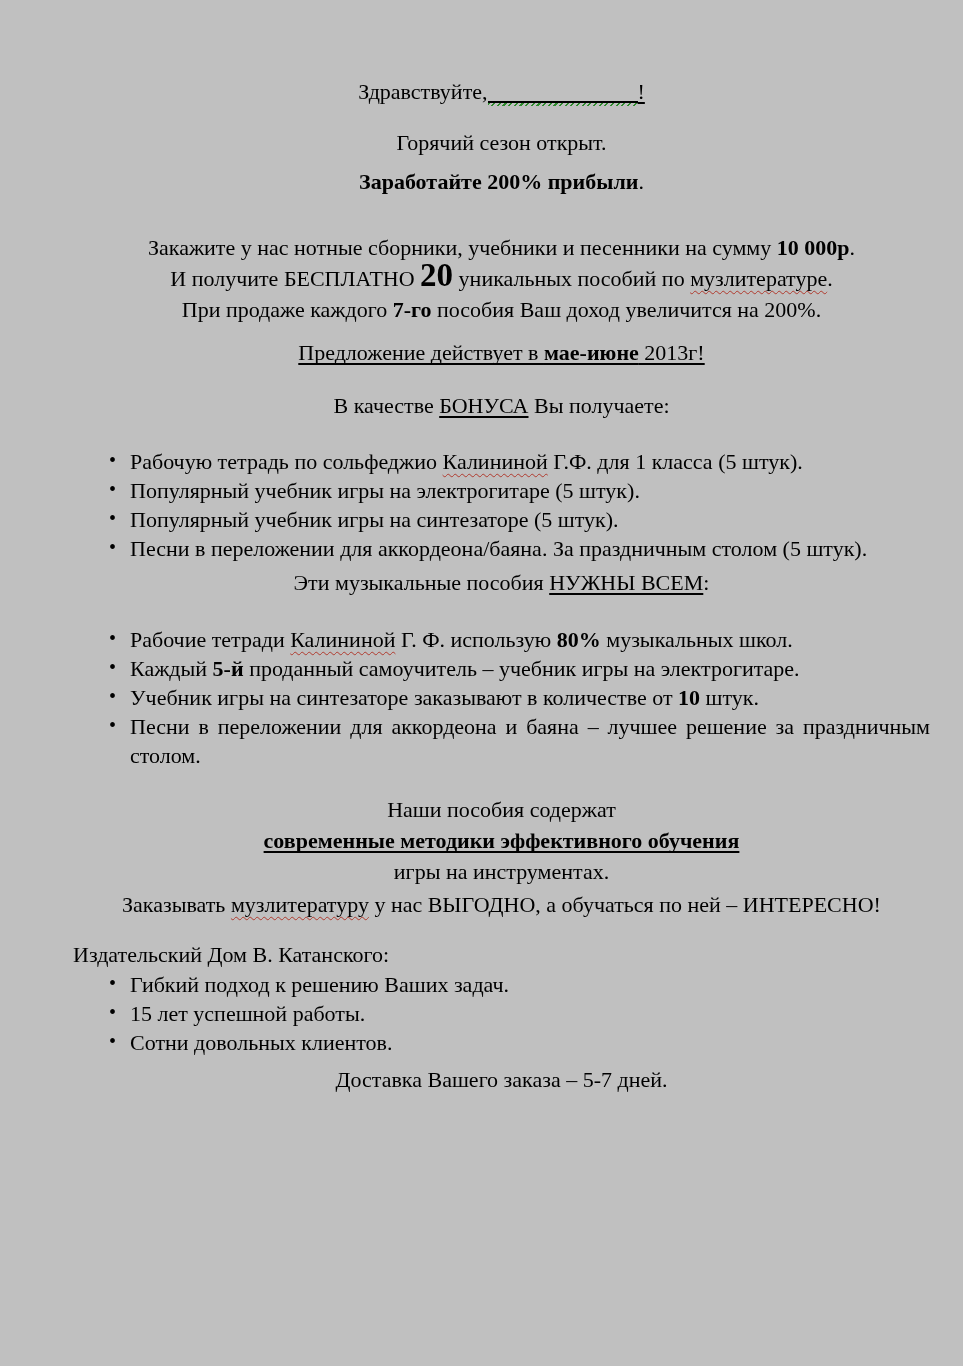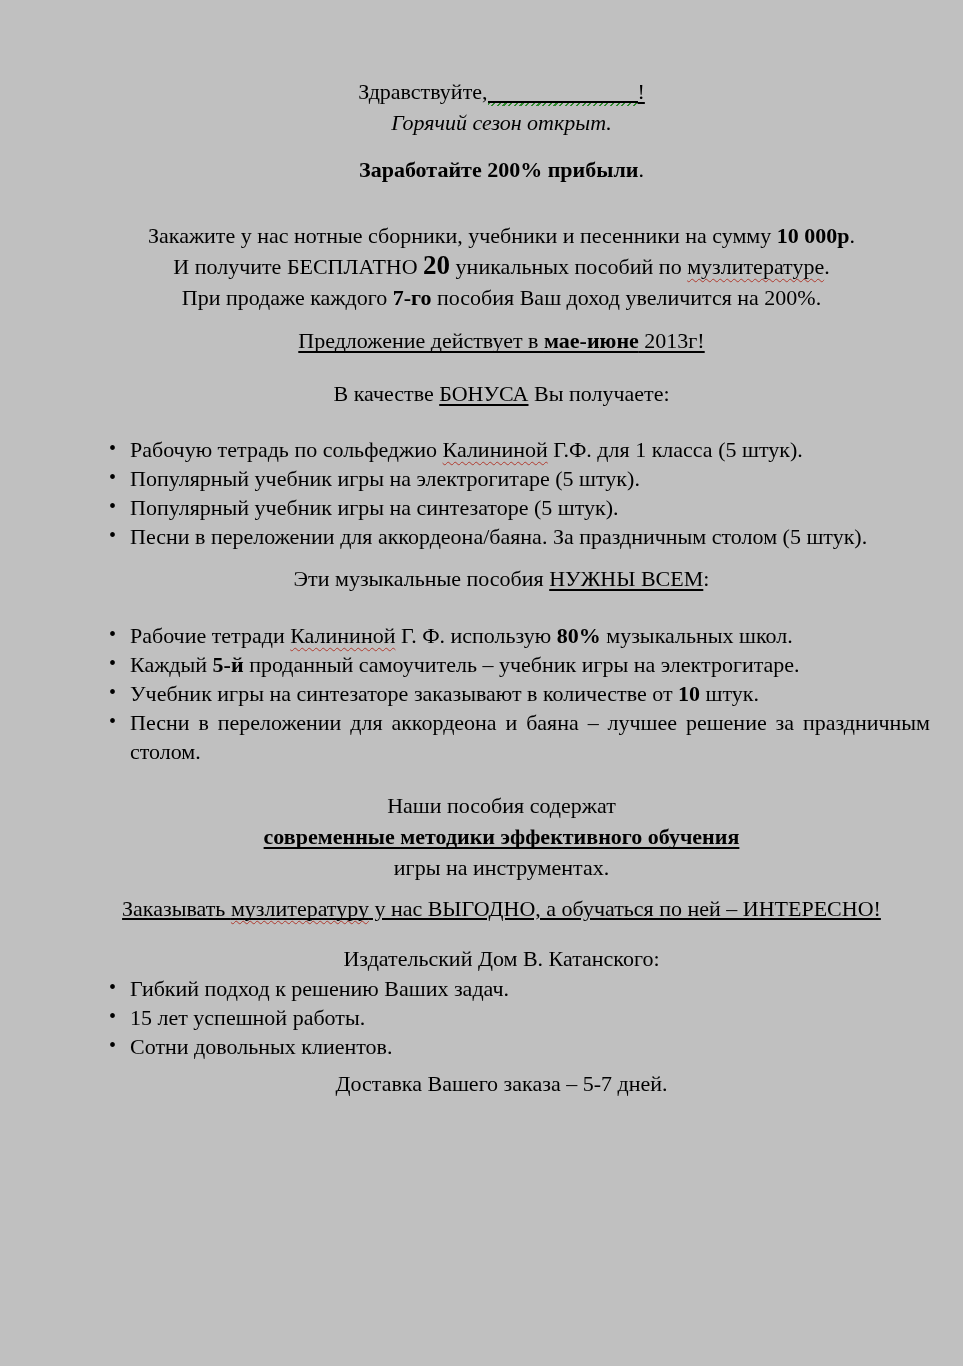--- a/index.html
+++ b/index.html
@@ -8,25 +8,25 @@
     background:#c0c0c0;
     font-family:"Liberation Serif","DejaVu Serif",serif;
     color:#000;
     -webkit-font-smoothing:antialiased;
   }
   .page{position:relative;width:963px;height:1107px;overflow:hidden;}
   .content{position:absolute;left:73px;top:0;width:857px;}
 
   .line{font-size:22px;line-height:31px;}
   .center{text-align:center;}
-  .left{text-align:center;}
+  .left{text-align:left;}
 
   .b{font-weight:bold;}
   .u{text-decoration:underline;text-decoration-thickness:2px;text-underline-offset:3px;text-decoration-skip-ink:none;}
-  .big{font-size:27px;font-weight:bold;line-height:0;}
+  .big{font-size:33px;font-weight:bold;line-height:0;}
   .sqr{
     text-decoration:underline wavy #b03a2e;
     text-decoration-thickness:1px;
     text-underline-offset:4px;
     text-decoration-skip-ink:none;
   }
   
   .blank{
     display:inline-block;width:150px;height:16px;
     border-bottom:2px solid #000;
@@ -38,30 +38,30 @@
     background:repeating-linear-gradient(135deg,#2e8b2e 0 1.5px,transparent 1.5px 4px);
   }
 
   ul.blist{list-style:none;margin:0;padding:0;font-size:22px;line-height:29px;}
   ul.blist li{position:relative;padding-left:57px;}
   ul.blist li .bullet{position:absolute;left:36px;top:-1px;font-size:20px;}
   ul.blist li.justify{text-align:justify;}
 
   
   #greeting{margin-top:76px;}
-  #hot{font-style:italic;}
-  #profit{margin-top:16px;}
+  #hot{margin-top:20px;}
+  #profit{margin-top:8px;}
   #intro{margin-top:35px;}
   #offer{margin-top:12px;}
   #bonus-head{margin-top:22px;}
   #bonus-list{margin-top:26px;}
-  #need-head{margin-top:12px;}
+  #need-head{margin-top:4px;}
   #facts-list{margin-top:27px;}
   #contain1{margin-top:24px;text-align:center;}
-  #benefit{margin-top:10px;text-decoration:underline;}
+  #benefit{margin-top:2px;}
   #publisher{margin-top:19px;}
   #publisher-list{margin-top:0;}
   #delivery{margin-top:7px;}
 </style>
 </head>
 <body>
 
 <div class="page">
   <div class="content">
 

